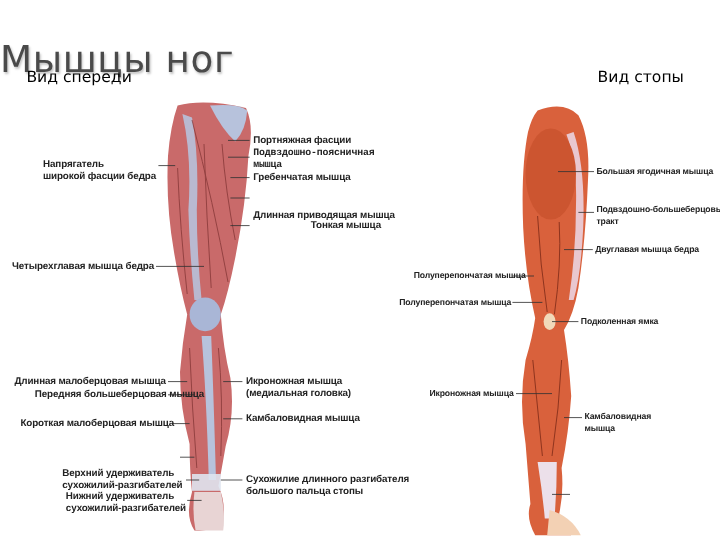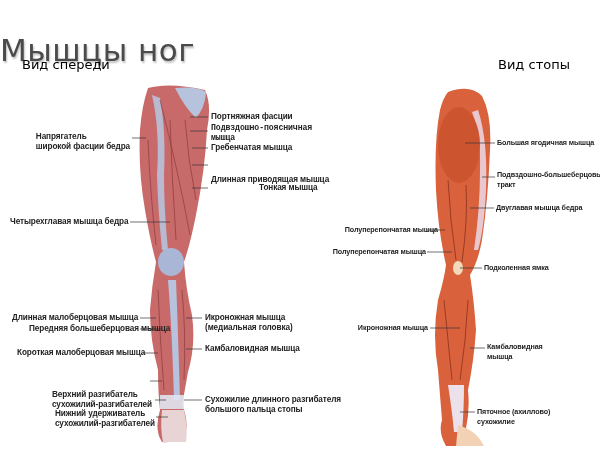--- a/index.html
+++ b/index.html
@@ -96,21 +96,21 @@
 
   <div class="lbl r" style="right:470px;top:132px;">
     <div>Напрягатель</div>
     <div>широкой фасции бедра</div>
   </div>
   <div class="lbl" style="left:10px;top:217px;">Четырехглавая мышца бедра</div>
   <div class="lbl" style="left:12px;top:313px;">Длинная малоберцовая мышца</div>
   <div class="lbl" style="left:1px;top:324px;margin-left:28px;">Передняя большеберцовая мышца</div>
   <div class="lbl" style="left:17px;top:348px;">Короткая малоберцовая мышца</div>
   <div class="lbl r" style="right:448px;top:390px;">
-    <div>Верхний разгибатель</div>
+    <div>Верхний удерживатель</div>
     <div>сухожилий-разгибателей</div>
   </div>
   <div class="lbl r" style="right:445px;top:409px;">
     <div>Нижний удерживатель</div>
     <div>сухожилий-разгибателей</div>
   </div>
 
   <div class="lbl" style="left:211px;top:112px;">Портняжная фасции</div>
   <div class="lbl" style="left:211px;top:123px;font-family:Liberation Mono, monospace;">
     <div>Подвздошно-поясничная</div>
@@ -137,17 +137,13 @@
   <div class="lbl" style="left:497px;top:170px;font-size:7.2px;">
     <div>Подвздошно-большеберцовый</div>
     <div>тракт</div>
   </div>
   <div class="lbl" style="left:496px;top:203px;font-size:7.2px;">Двуглавая мышца бедра</div>
   <div class="lbl" style="left:484px;top:263px;font-size:7.2px;">Подколенная ямка</div>
   <div class="lbl" style="left:487px;top:342px;font-size:7.2px;">
     <div>Камбаловидная</div>
     <div>мышца</div>
   </div>
-  <div class="lbl" style="left:477px;top:407px;font-size:7.2px;">
-    <div>Пяточное (ахиллово)</div>
-    <div>сухожилие</div>
-  </div>
 </div>
 
 </body></html>

